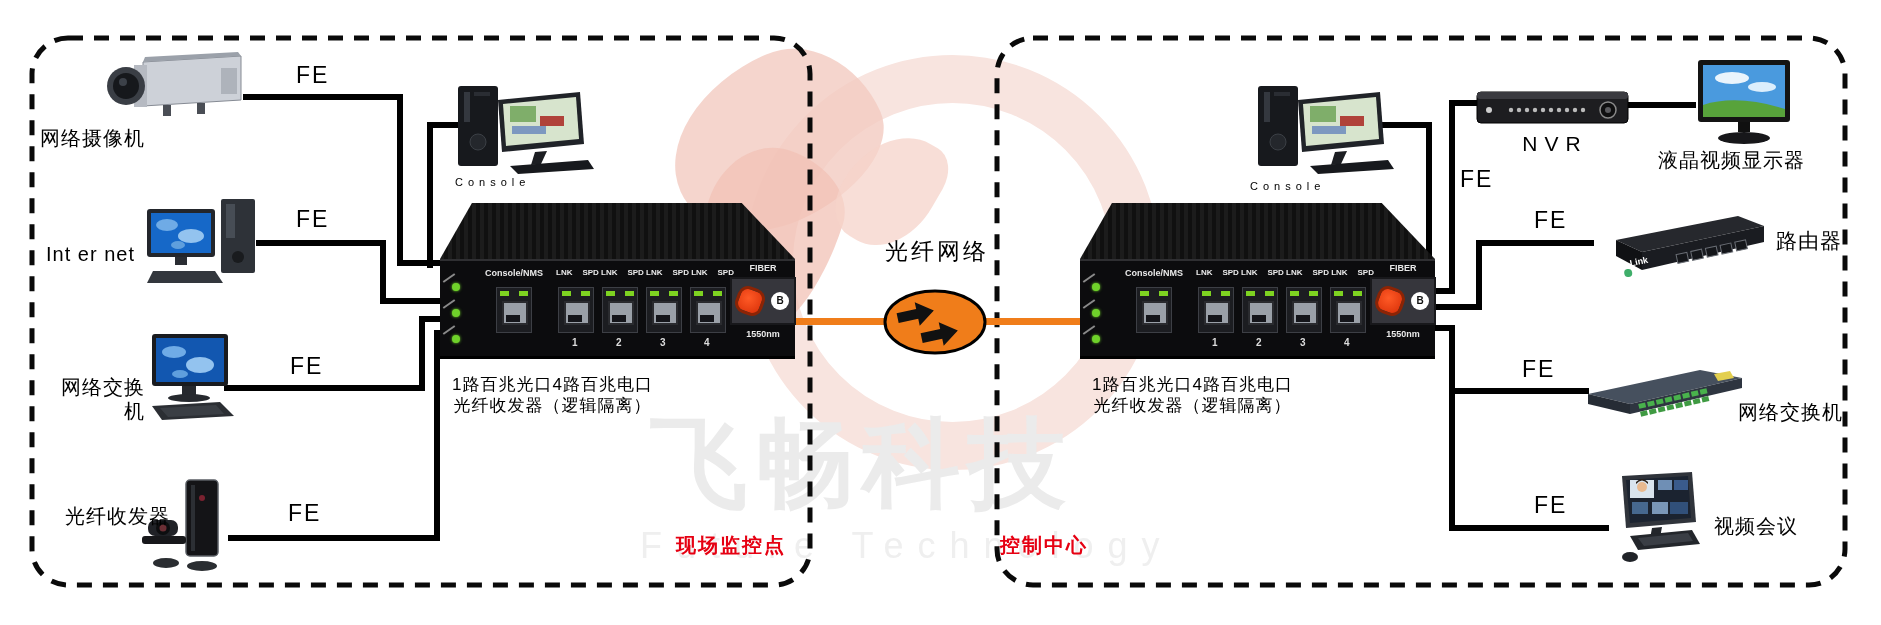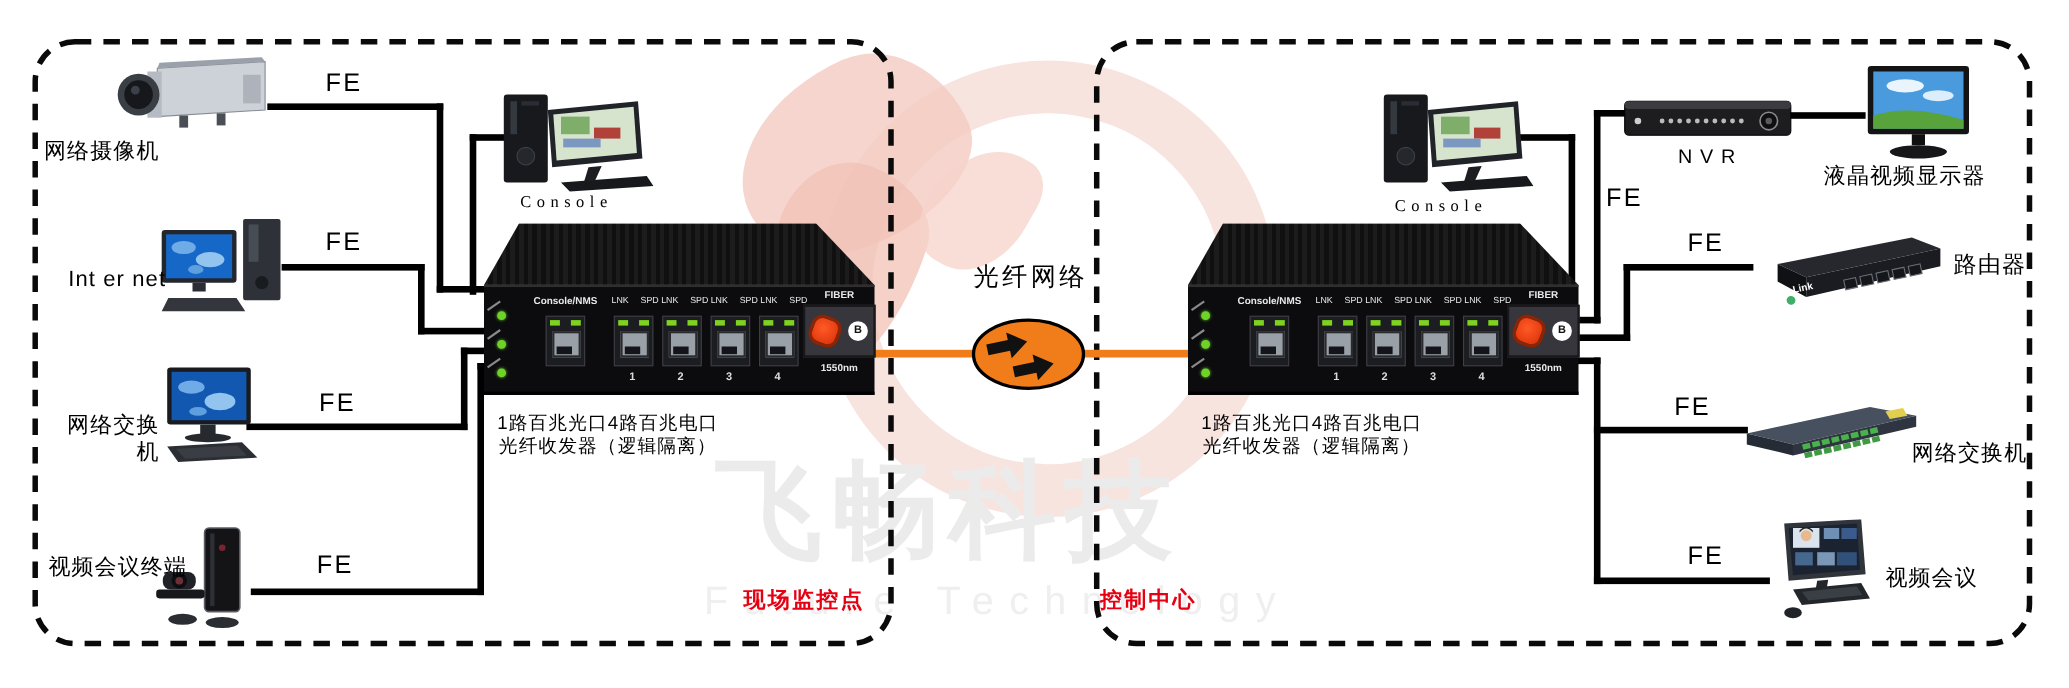--- a/index.html
+++ b/index.html
@@ -17,43 +17,43 @@
   
   .zonebox{position:absolute;z-index:2;}
   
   .ln{position:absolute;background:#000;z-index:2;}
   
   .fiberline{position:absolute;background:#F07D1A;height:7px;z-index:2;}
   .cloud{position:absolute;left:883px;top:289px;width:104px;height:66px;z-index:3;}
   
   .lbl{position:absolute;z-index:4;font-size:20px;letter-spacing:1px;text-align:right;line-height:1.2;}
   .fe{position:absolute;z-index:4;font-size:23px;letter-spacing:2px;}
-  .consolelbl{position:absolute;z-index:4;font-family:Liberation Serif, serif;font-size:15px;letter-spacing:5px;text-align:center;}
-  .nvrlbl{position:absolute;z-index:4;font-size:18px;letter-spacing:7px;text-align:center;}
+  .consolelbl{position:absolute;z-index:4;font-family:Liberation Sans, sans-serif;font-size:11px;letter-spacing:5px;text-align:left;}
+  .nvrlbl{position:absolute;z-index:4;font-size:21px;letter-spacing:7px;text-align:center;}
   .fibernet{position:absolute;left:862px;top:236px;width:150px;text-align:center;font-size:23px;letter-spacing:3px;z-index:4;}
   .caption{position:absolute;z-index:4;width:255px;text-align:center;font-size:17px;font-weight:500;line-height:21px;letter-spacing:1px;}
   .redtag{position:absolute;z-index:5;color:#E60012;font-size:20px;font-weight:bold;letter-spacing:2px;}
   
   .dev{position:absolute;z-index:3;}
   
   .converter{position:absolute;width:375px;height:160px;z-index:3;}
   .conv-top{position:absolute;left:20px;top:0;width:355px;height:56px;
       clip-path:polygon(9% 0,85% 0,100% 100%,0 100%);
       background:repeating-linear-gradient(90deg,#1c1c1c 0 4px,#101010 4px 8px);}
   .conv-front{position:absolute;left:20px;top:56px;width:355px;height:100px;background:#0c0c0e;
       border-top:2px solid #2f2f32;border-bottom:3px solid #000;box-sizing:border-box;}
   .pled{position:absolute;width:8px;height:8px;border-radius:50%;background:#6fd22a;box-shadow:0 0 3px #6fd22a;}
   .pledtick{position:absolute;width:14px;height:2px;background:#8a8a8a;transform:rotate(-35deg);}
   .conv-conlbl{position:absolute;left:28px;top:7px;width:92px;text-align:center;color:#e9e9e9;font-size:9px;font-weight:bold;}
   .rj45{position:absolute;width:36px;height:46px;background:#1c1d21;border:1px solid #3d3f45;box-sizing:border-box;}
   .rj45 i{position:absolute;top:3px;width:9px;height:5px;background:#7ed321;}
   .rj45 i.l{left:3px}.rj45 i.r{right:3px}
   .rj45::before{content:"";position:absolute;left:5px;top:13px;width:22px;height:20px;background:#9aa0a8;border:2px solid #2a2b2f;}
   .rj45::after{content:"";position:absolute;left:9px;top:27px;width:14px;height:7px;background:#14151a;}
-  .port-labels{position:absolute;left:116px;top:7px;width:178px;display:flex;justify-content:space-between;color:#ececec;font-size:8px;font-weight:normal;white-space:nowrap;align-items:flex-end;}
+  .port-labels{position:absolute;left:116px;top:7px;width:178px;display:flex;justify-content:space-between;color:#ececec;font-size:8px;font-weight:bold;white-space:nowrap;align-items:flex-end;}
   .port-nums span{position:absolute;top:76px;color:#ddd;font-size:10px;font-weight:bold;}
   .fiber-sec{position:absolute;left:290px;top:2px;width:66px;}
   .fiber-title{width:100%;text-align:center;color:#e9e9e9;font-size:9px;font-weight:bold;}
   .fiber-recess{position:relative;margin-top:4px;height:48px;background:#36363c;border:2px solid #18181b;box-sizing:border-box;}
   .plug{position:absolute;left:4px;top:8px;width:28px;height:28px;border-radius:38%;
         background:radial-gradient(circle at 40% 40%,#ff5a26,#d93008);border:3px solid #8c2405;
         transform:rotate(20deg);box-sizing:border-box;}
   .bcirc{position:absolute;right:5px;top:13px;width:18px;height:18px;border-radius:50%;background:#fff;
          color:#111;font-size:10px;font-weight:bold;text-align:center;line-height:18px;}
   .wl{margin-top:4px;width:100%;text-align:center;color:#e9e9e9;font-size:9px;font-weight:bold;}
@@ -146,21 +146,21 @@
     <rect x="81" y="9" width="9" height="34" fill="#474d55"></rect>
     <circle cx="93" cy="62" r="6" fill="#191b1e"></circle>
     <rect x="2" y="14" width="68" height="48" rx="3" fill="#23262c"></rect>
     <rect x="6" y="18" width="60" height="40" fill="#1668c8"></rect>
     <ellipse cx="22" cy="30" rx="11" ry="6" fill="#6fabe6"></ellipse>
     <ellipse cx="46" cy="41" rx="13" ry="7" fill="#93c3ef"></ellipse>
     <ellipse cx="33" cy="50" rx="7" ry="4" fill="#5f9fdd"></ellipse>
     <rect x="30" y="62" width="12" height="8" fill="#2a2d33"></rect>
     <polygon points="8,76 70,76 78,88 2,88" fill="#33373d"></polygon>
   </svg>
-  <div class="lbl" style="left:56px;top:242px;width:95px">Int er net</div>
+  <div class="lbl" style="left:40px;top:242px;width:95px">Int er net</div>
 
   <svg class="dev" style="left:140px;top:332px" width="100" height="92" viewBox="0 0 100 92">
     <rect x="12" y="2" width="76" height="52" rx="3" fill="#191b1f"></rect>
     <rect x="16" y="6" width="68" height="44" fill="#1257b0"></rect>
     <ellipse cx="34" cy="20" rx="12" ry="6" fill="#6fabe6"></ellipse>
     <ellipse cx="60" cy="33" rx="14" ry="8" fill="#93c3ef"></ellipse>
     <ellipse cx="40" cy="42" rx="8" ry="4" fill="#5f9fdd"></ellipse>
     <rect x="42" y="54" width="14" height="10" fill="#26292e"></rect>
     <ellipse cx="49" cy="66" rx="21" ry="4" fill="#26292e"></ellipse>
     <polygon points="12,74 80,70 94,84 22,88" fill="#2b2e33"></polygon>
@@ -172,21 +172,21 @@
     <rect x="56" y="2" width="32" height="76" rx="4" fill="#141417" stroke="#5a5e64" stroke-width="1.5"></rect>
     <rect x="61" y="7" width="4" height="66" fill="#2c2f34"></rect>
     <circle cx="72" cy="20" r="3" fill="#7a2230"></circle>
     <rect x="18" y="42" width="30" height="16" rx="7" fill="#202227"></rect>
     <circle cx="33" cy="50" r="7" fill="#0d0e10"></circle>
     <circle cx="33" cy="50" r="3.5" fill="#6b2f35"></circle>
     <rect x="12" y="58" width="44" height="8" rx="3" fill="#17181b"></rect>
     <ellipse cx="36" cy="85" rx="13" ry="5" fill="#2a2d31"></ellipse>
     <ellipse cx="72" cy="88" rx="15" ry="5" fill="#2a2d31"></ellipse>
   </svg>
-  <div class="lbl" style="left:30px;top:504px;width:140px">视频会议终端</div>
+  <div class="lbl" style="left:30px;top:504px;width:140px">光纤收发器</div>
 
   <svg class="dev" style="left:440px;top:82px" width="155" height="95" viewBox="0 0 155 95">
     <rect x="18" y="4" width="40" height="80" rx="3" fill="#17191d"></rect>
     <rect x="24" y="10" width="6" height="30" fill="#34383f"></rect>
     <rect x="34" y="10" width="16" height="4" fill="#2a2d33"></rect>
     <circle cx="38" cy="60" r="8" fill="#24272c" stroke="#3c4046"></circle>
     <polygon points="58,18 140,10 144,62 62,70" fill="#202328"></polygon>
     <polygon points="63,22 136,15 139,57 66,64" fill="#d7e4cd"></polygon>
     <rect x="70" y="24" width="26" height="16" fill="#7fae6a"></rect>
     <rect x="100" y="34" width="24" height="10" fill="#b0423a"></rect>

